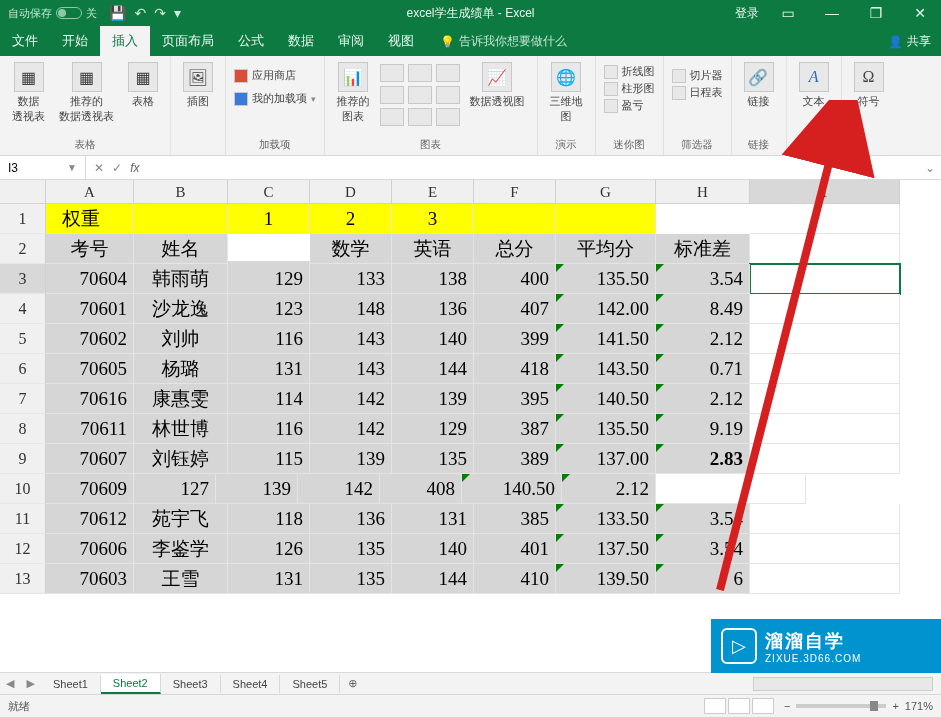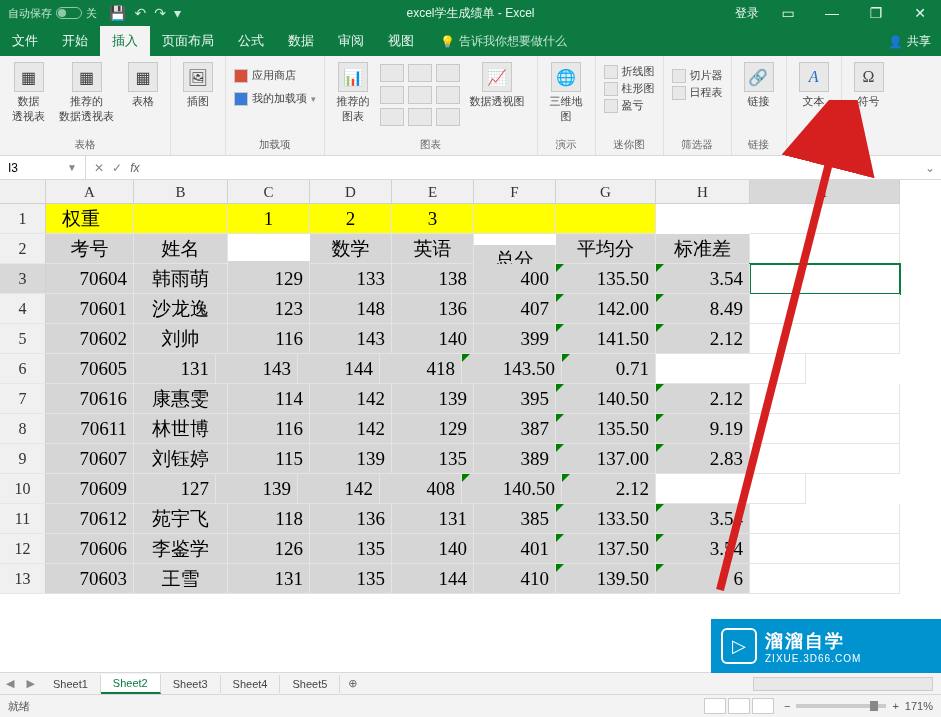--- a/index.html
+++ b/index.html
@@ -315,21 +315,21 @@
         <div class="cell cw-G" style="height: 30px;"></div>
         <div class="cell cw-H" style="height: 22px; background: #fdba74; margin-top: 32px;">总学分</div>
         <div class="cell cw-I" style="height: 30px; background: rgb(255, 255, 255);"></div>
       </div>
       <div class="row hdr-row" style="height: 30px;">
         <div class="cell cw-A" style="height: 30px;">考号</div>
         <div class="cell cw-B" style="height: 30px;">姓名</div>
         <div class="cell cw-C" style="height: 48px; margin-top: 27px;">语文</div>
         <div class="cell cw-D" style="height: 30px;">数学</div>
         <div class="cell cw-E" style="height: 30px;">英语</div>
-        <div class="cell cw-F" style="height: 30px; margin-top: 11px;">总分</div>
+        <div class="cell cw-F" style="height: 30px;">总分</div>
         <div class="cell cw-G" style="height: 30px;">平均分</div>
         <div class="cell cw-H" style="height: 30px;">标准差</div>
         <div class="cell cw-I" style="height: 30px; background: rgb(255, 255, 255);"></div>
       </div>
       <div class="row data-row" style="height: 30px;">
         <div class="cell cw-A right" style="height: 30px;">70604</div>
         <div class="cell cw-B" style="height: 30px;">韩雨萌</div>
         <div class="cell cw-C right" style="height: 30px;">129</div>
         <div class="cell cw-D right" style="height: 30px;">133</div>
         <div class="cell cw-E right" style="height: 30px;">138</div>
@@ -355,20 +355,21 @@
         <div class="cell cw-C right" style="height: 30px;">116</div>
         <div class="cell cw-D right" style="height: 30px;">143</div>
         <div class="cell cw-E right" style="height: 30px;">140</div>
         <div class="cell cw-F right" style="height: 30px;">399</div>
         <div class="cell cw-G right greencell" style="height: 30px;">141.50</div>
         <div class="cell cw-H right greencell" style="height: 30px;">2.12</div>
         <div class="cell cw-I" style="height: 30px; background: rgb(255, 255, 255);"></div>
       </div>
       <div class="row data-row" style="height: 30px;">
         <div class="cell cw-A right" style="height: 30px;">70605</div>
+        <div class="cell cw-B" style="height: 30px;">杨璐</div>
         <div class="cell cw-C right" style="height: 30px;">131</div>
         <div class="cell cw-D right" style="height: 30px;">143</div>
         <div class="cell cw-E right" style="height: 30px;">144</div>
         <div class="cell cw-F right" style="height: 30px;">418</div>
         <div class="cell cw-G right greencell" style="height: 30px;">143.50</div>
         <div class="cell cw-H right greencell" style="height: 30px;">0.71</div>
         <div class="cell cw-I" style="height: 30px; background: rgb(255, 255, 255);"></div>
       </div>
       <div class="row data-row" style="height: 30px;">
         <div class="cell cw-A right" style="height: 30px;">70616</div>
@@ -393,21 +394,21 @@
         <div class="cell cw-I" style="height: 30px; background: rgb(255, 255, 255);"></div>
       </div>
       <div class="row data-row" style="height: 30px;">
         <div class="cell cw-A right" style="height: 30px;">70607</div>
         <div class="cell cw-B" style="height: 30px;">刘钰婷</div>
         <div class="cell cw-C right" style="height: 30px;">115</div>
         <div class="cell cw-D right" style="height: 30px;">139</div>
         <div class="cell cw-E right" style="height: 30px;">135</div>
         <div class="cell cw-F right" style="height: 30px;">389</div>
         <div class="cell cw-G right greencell" style="height: 30px;">137.00</div>
-        <div class="cell cw-H right greencell" style="height: 30px;">2.83</div>
+        <div class="cell cw-H right greencell" style="height: 30px; font-weight: bold;">2.83</div>
         <div class="cell cw-I" style="height: 30px; background: rgb(255, 255, 255);"></div>
       </div>
       <div class="row data-row" style="height: 30px;">
         <div class="cell cw-A right" style="height: 30px; font-family: Liberation Serif, serif;">70609</div>
         <div class="cell cw-C right" style="height: 30px;">127</div>
         <div class="cell cw-D right" style="height: 30px;">139</div>
         <div class="cell cw-E right" style="height: 30px;">142</div>
         <div class="cell cw-F right" style="height: 30px;">408</div>
         <div class="cell cw-G right greencell" style="height: 30px;">140.50</div>
         <div class="cell cw-H right greencell" style="height: 30px;">2.12</div>

